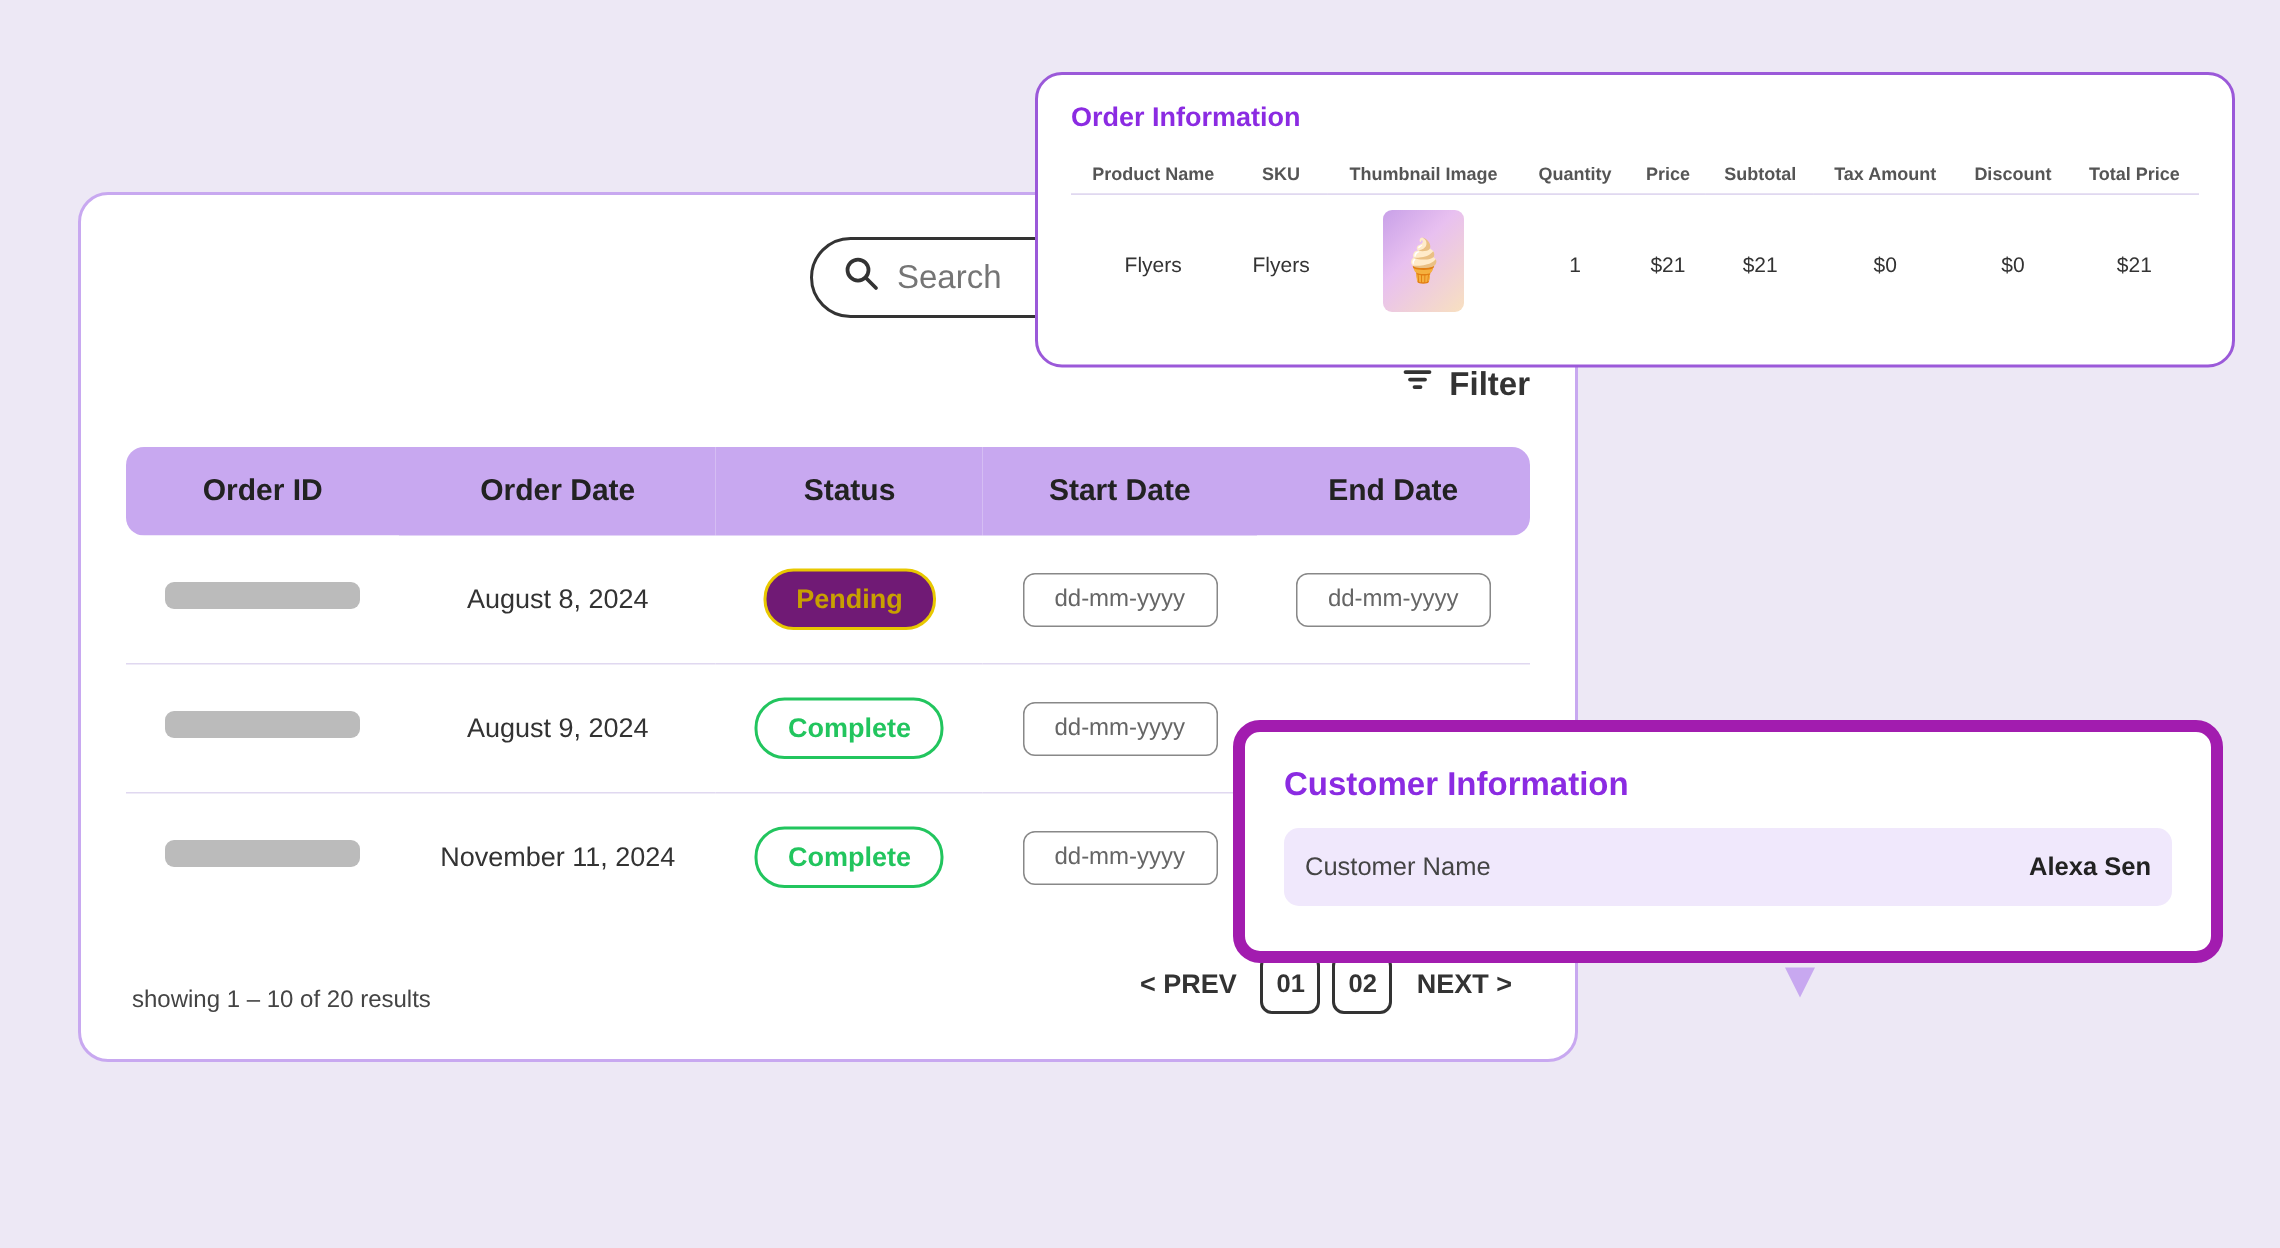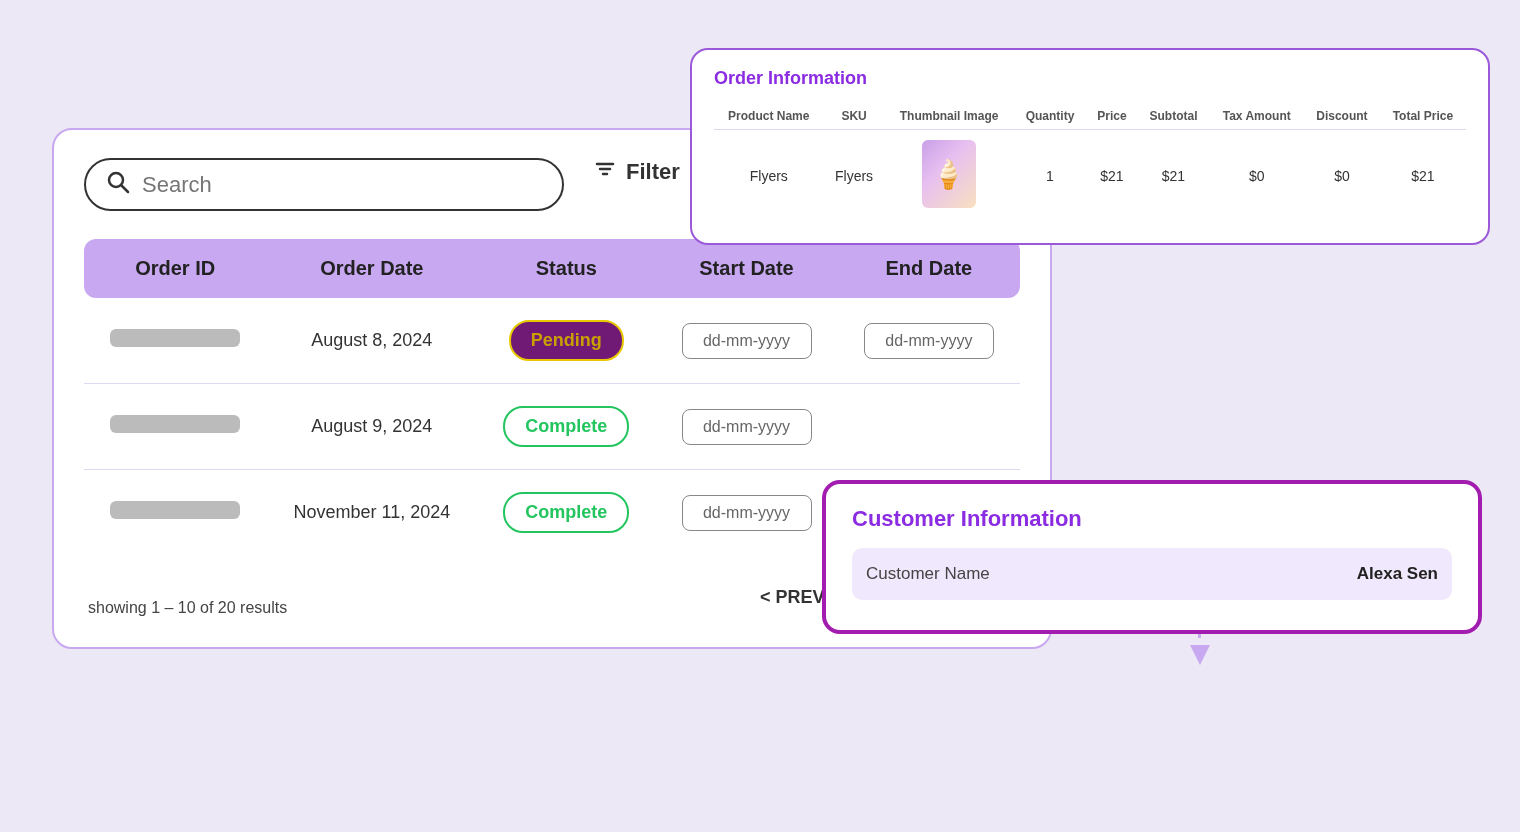--- a/index.html
+++ b/index.html
@@ -75,23 +75,24 @@
       background: #fff;
       border: 2px solid #c8a8f0;
       border-radius: 20px;
       padding: 28px 30px 30px 30px;
       z-index: 5;
     }
 
     
     .toolbar {
       display: flex;
-      align-items: flex-start;
+      align-items: flex-end;
       gap: 30px;
       margin-bottom: 28px;
+      flex-direction: column;
     }
     .search-box {
       display: flex;
       align-items: center;
       border: 2px solid #333;
       border-radius: 30px;
       padding: 10px 20px;
       width: 480px;
       background: #fff;
     }
@@ -247,21 +248,21 @@
       z-index: 6;
     }
 
     
     .customer-info-panel {
       position: absolute;
       top: 480px;
       left: 822px;
       width: 660px;
       background: #fff;
-      border: 4px solid #a21caf;
+      border: 8px solid #a21caf;
       border-radius: 18px;
       padding: 22px 26px 26px 26px;
       z-index: 10;
     }
     .customer-info-title {
       color: #8b2be2;
       font-weight: 800;
       font-size: 22px;
       margin-bottom: 16px;
     }

